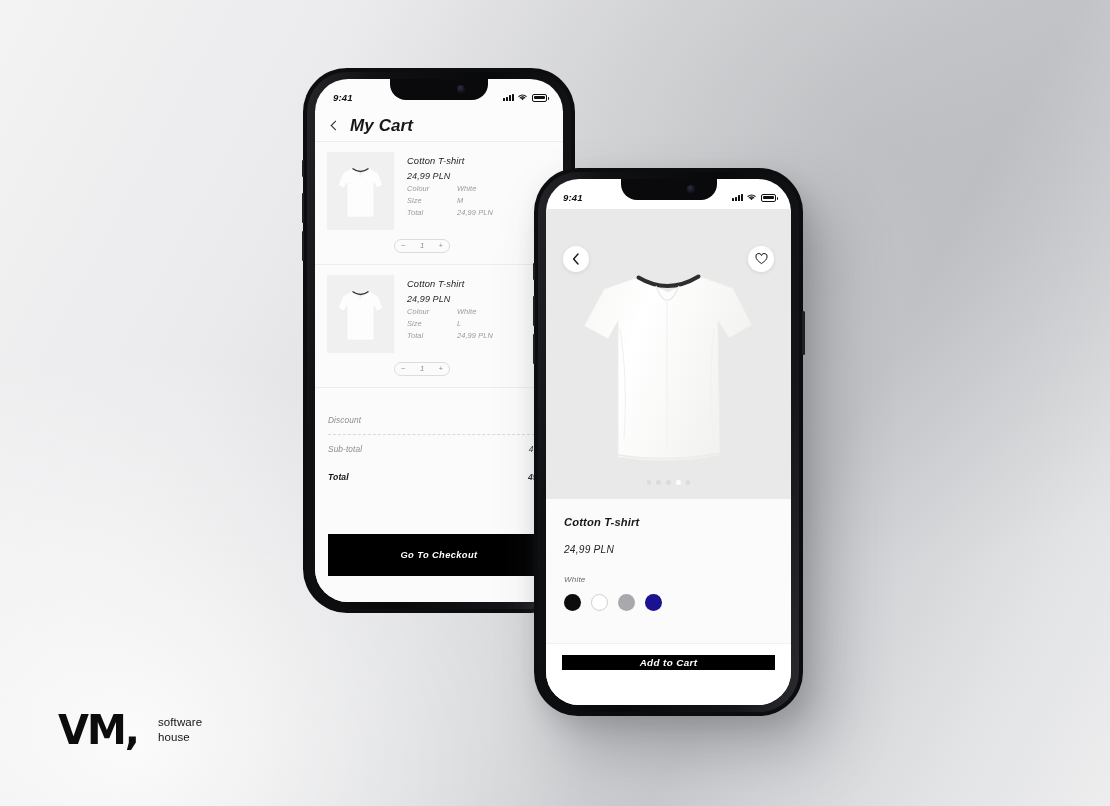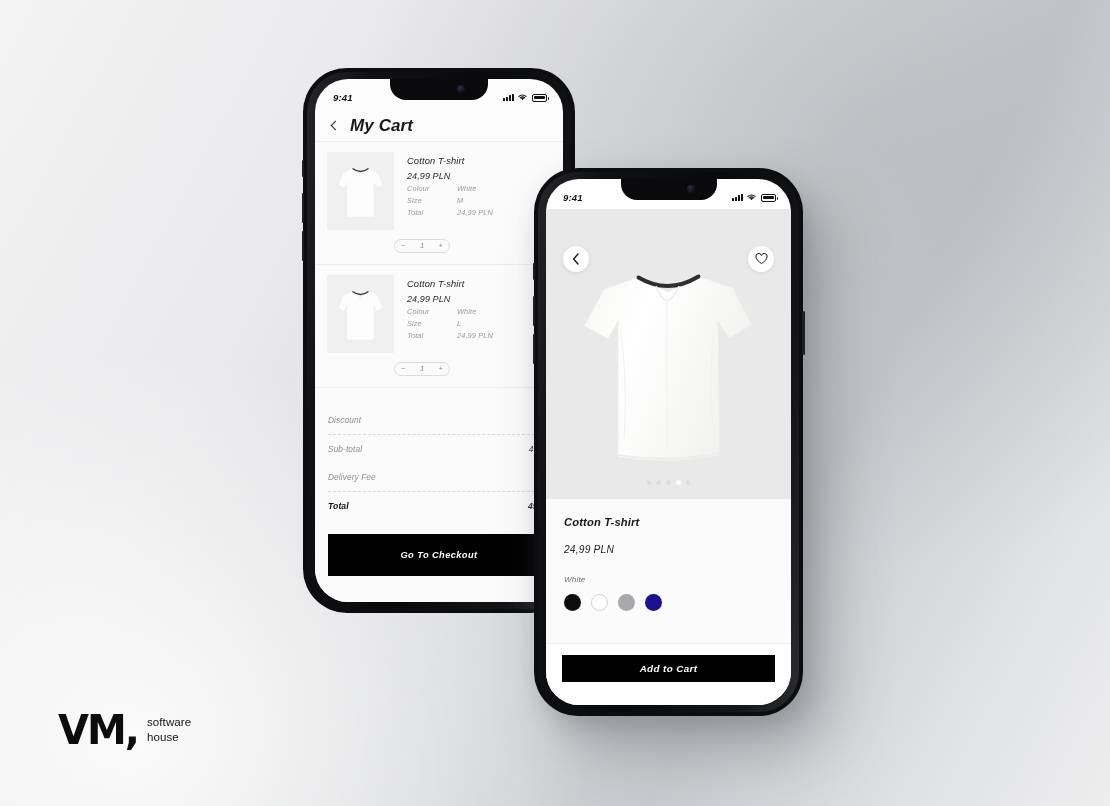--- a/index.html
+++ b/index.html
@@ -107,29 +107,29 @@
 
   .pd-info { position:absolute; top:320px; left:0; right:0; bottom:62px; background:#fbfbfb; padding:17px 18px 0 18px; }
   .pd-name { font-size:11.2px; font-weight:bold; color:#17171a; letter-spacing:0.15px; }
   .pd-price { font-size:10.2px; color:#26262a; margin-top:16px; letter-spacing:0.2px; }
   .pd-colorlabel { font-size:8.1px; color:#6e6e73; margin-top:20px; letter-spacing:0.15px; }
   .swatches { display:flex; margin-top:10px; }
   .sw { width:17px; height:17px; border-radius:50%; margin-right:10px; }
   .sw.ring { border:1px solid #cfcfd2; }
   .addcart-wrap { position:absolute; left:0; right:0; bottom:0; height:62px;
         border-top:1px solid #f0f0f0; background:#fff; }
-  .addcart-btn { position:absolute; left:16px; right:16px; top:11px; height:27px; background:#000;
+  .addcart-btn { position:absolute; left:16px; right:16px; top:11px; height:15px; background:#000;
         color:#fff; display:flex; align-items:center; justify-content:center;
         font-size:9.8px; font-weight:bold; letter-spacing:0.4px; }
 
   
   .shirt { position:absolute; }
 
   
-  .logo { position:absolute; left:58px; top:712px; display:flex; align-items:center; }
+  .logo { position:absolute; left:58px; top:712px; display:flex; align-items:center;gap:11px; }
   .logo-mark { font-size:40px; font-weight:bold; color:#0c0c0c; letter-spacing:-2px;
         line-height:0.9; font-family:"DejaVu Sans", sans-serif; }
   .logo-txt { margin-left:9px; font-size:11.5px; line-height:1.32; color:#131313; letter-spacing:0.1px; }
 </style>
 </head>
 <body>
 
 <div class="phone" id="phone-back">
   <div class="frame-inner"></div>
   <div class="sidebtn" style="left:-1.5px;top:92px;width:2.5px;height:17px;"></div>
@@ -238,24 +238,20 @@
       </div>
 
       <div class="summary">
         <div class="sum-row dashed">
           <span>Discount</span>
           <span class="val">Ch</span>
         </div>
         <div class="sum-row">
           <span>Sub-total</span>
           <span class="val">49,98</span>
-        </div>
-        <div class="sum-row dashed">
-          <span>Delivery Fee</span>
-          <span class="val"></span>
         </div>
         <div class="sum-row total">
           <span>Total</span>
           <span class="val">49,98</span>
         </div>
       </div>
 
       <div class="checkout-btn">Go To Checkout</div>
     </div>
   </div>

